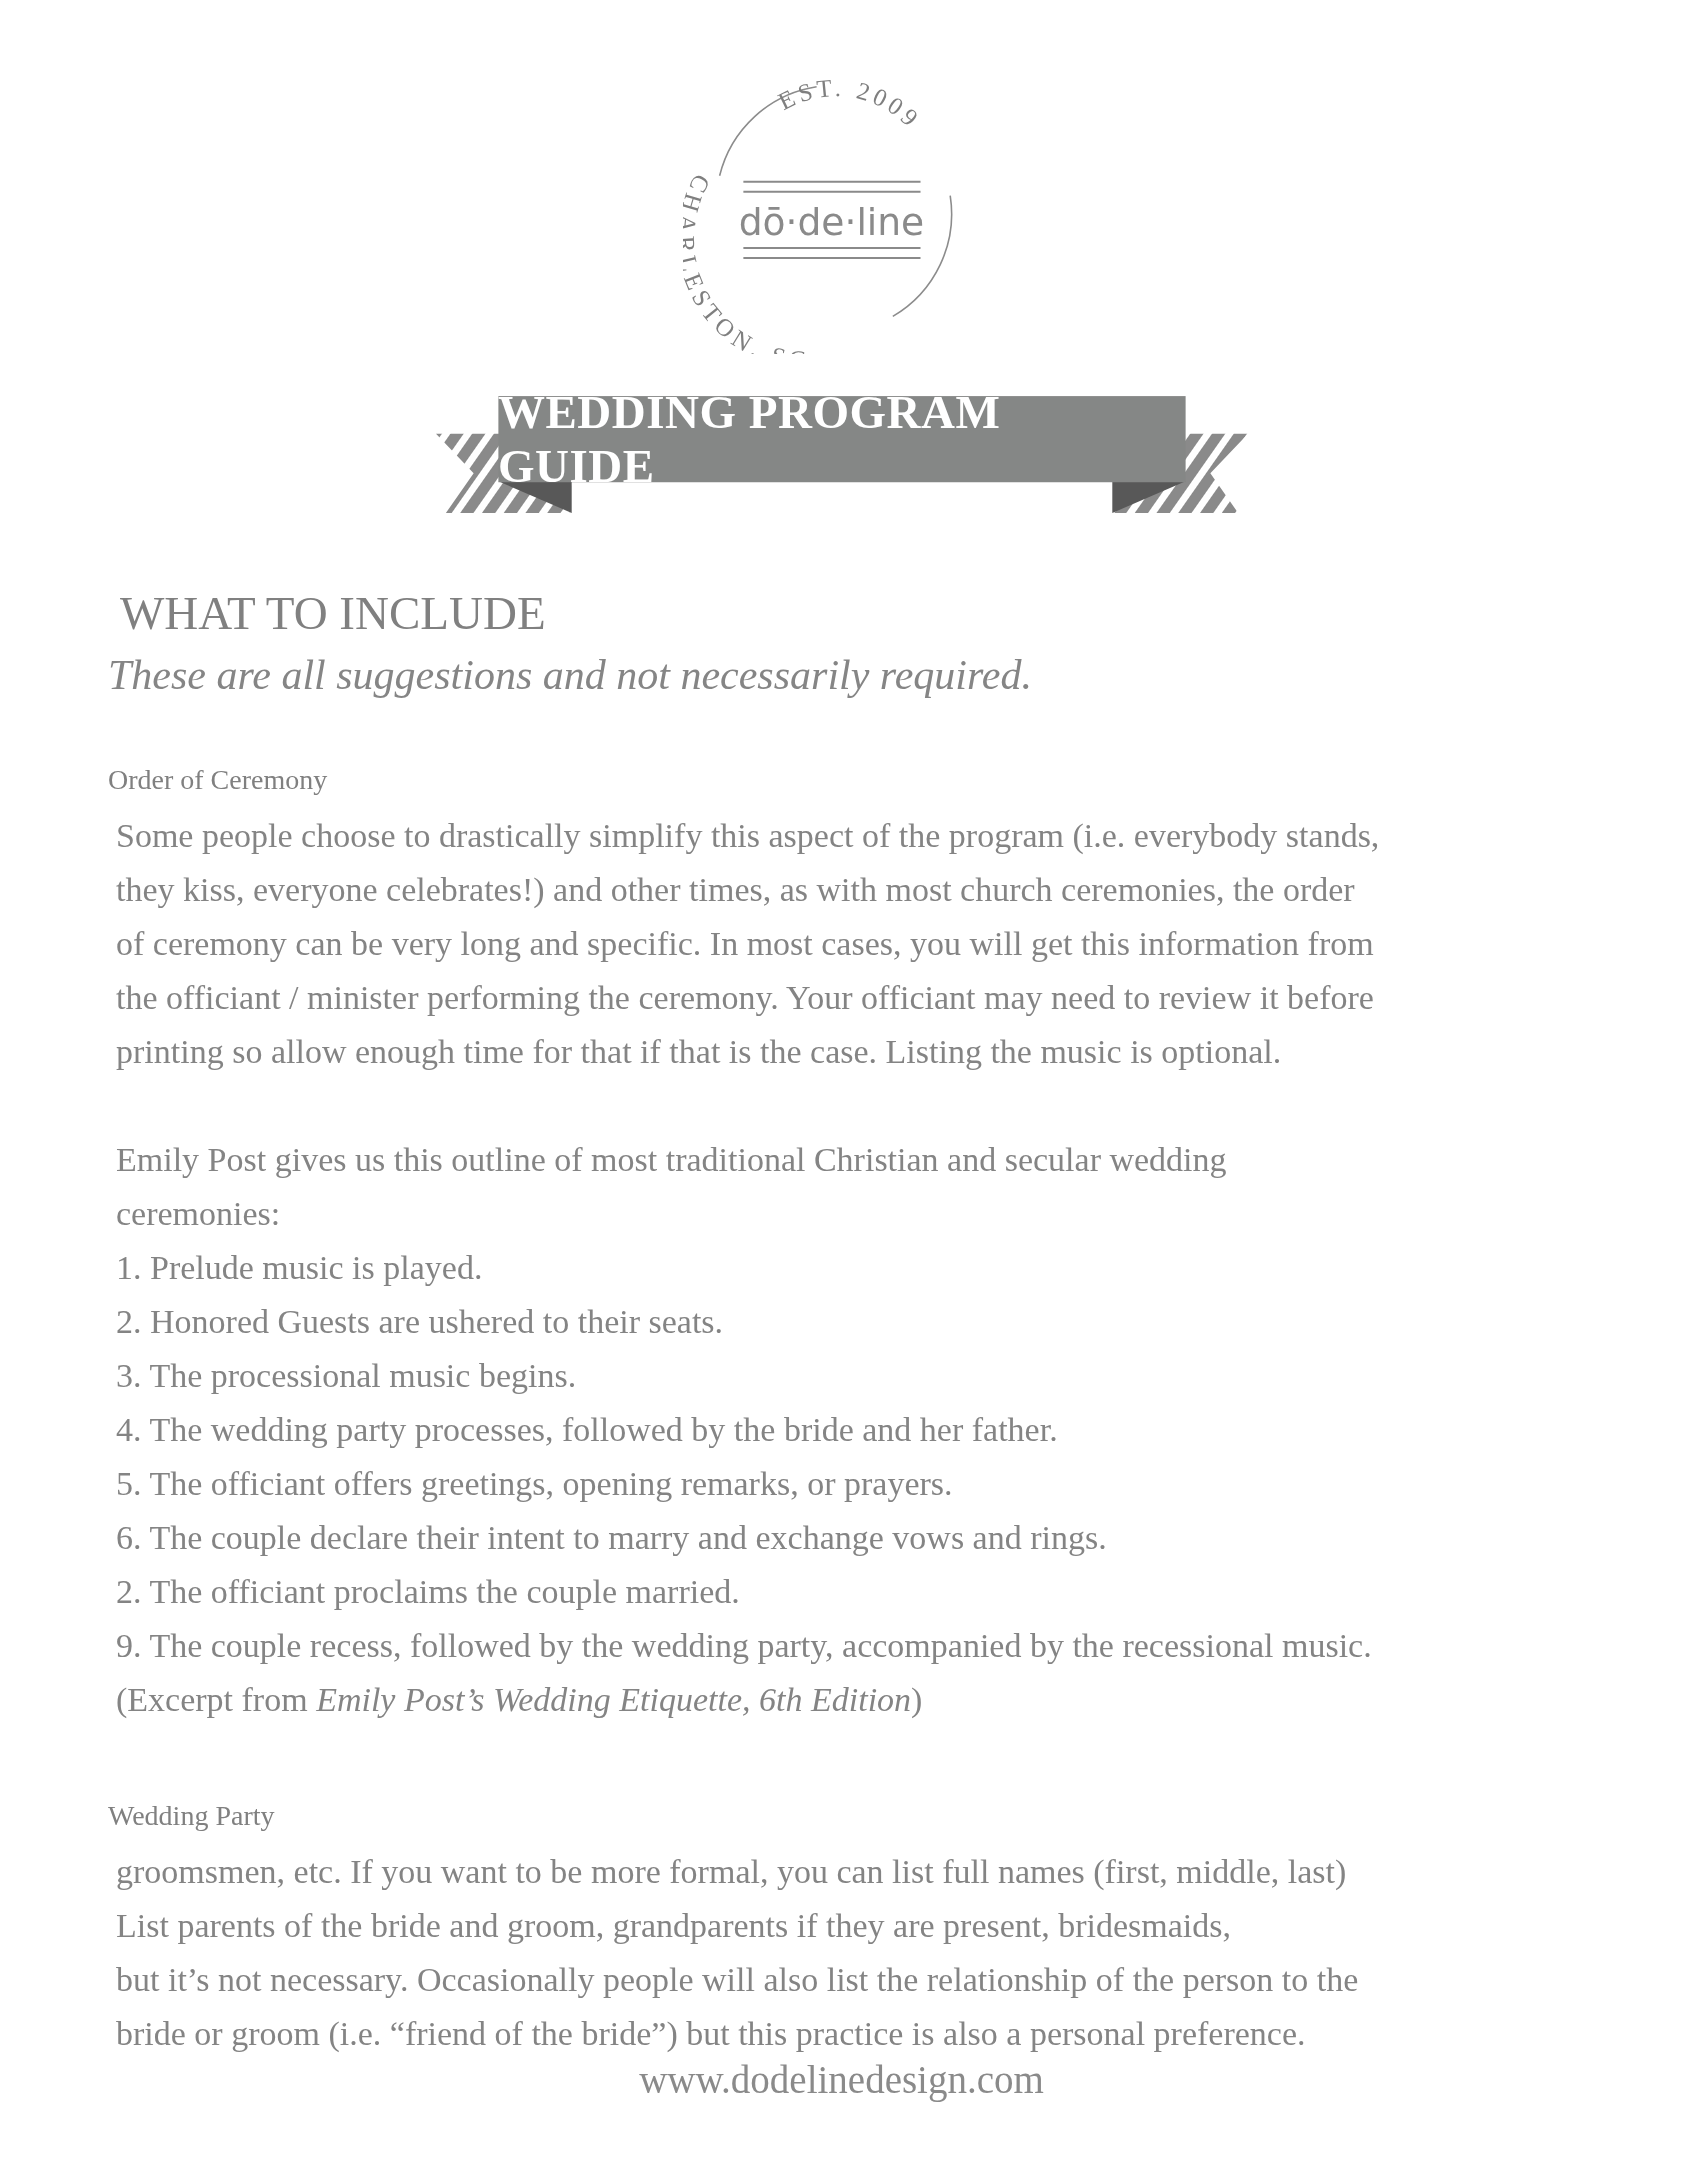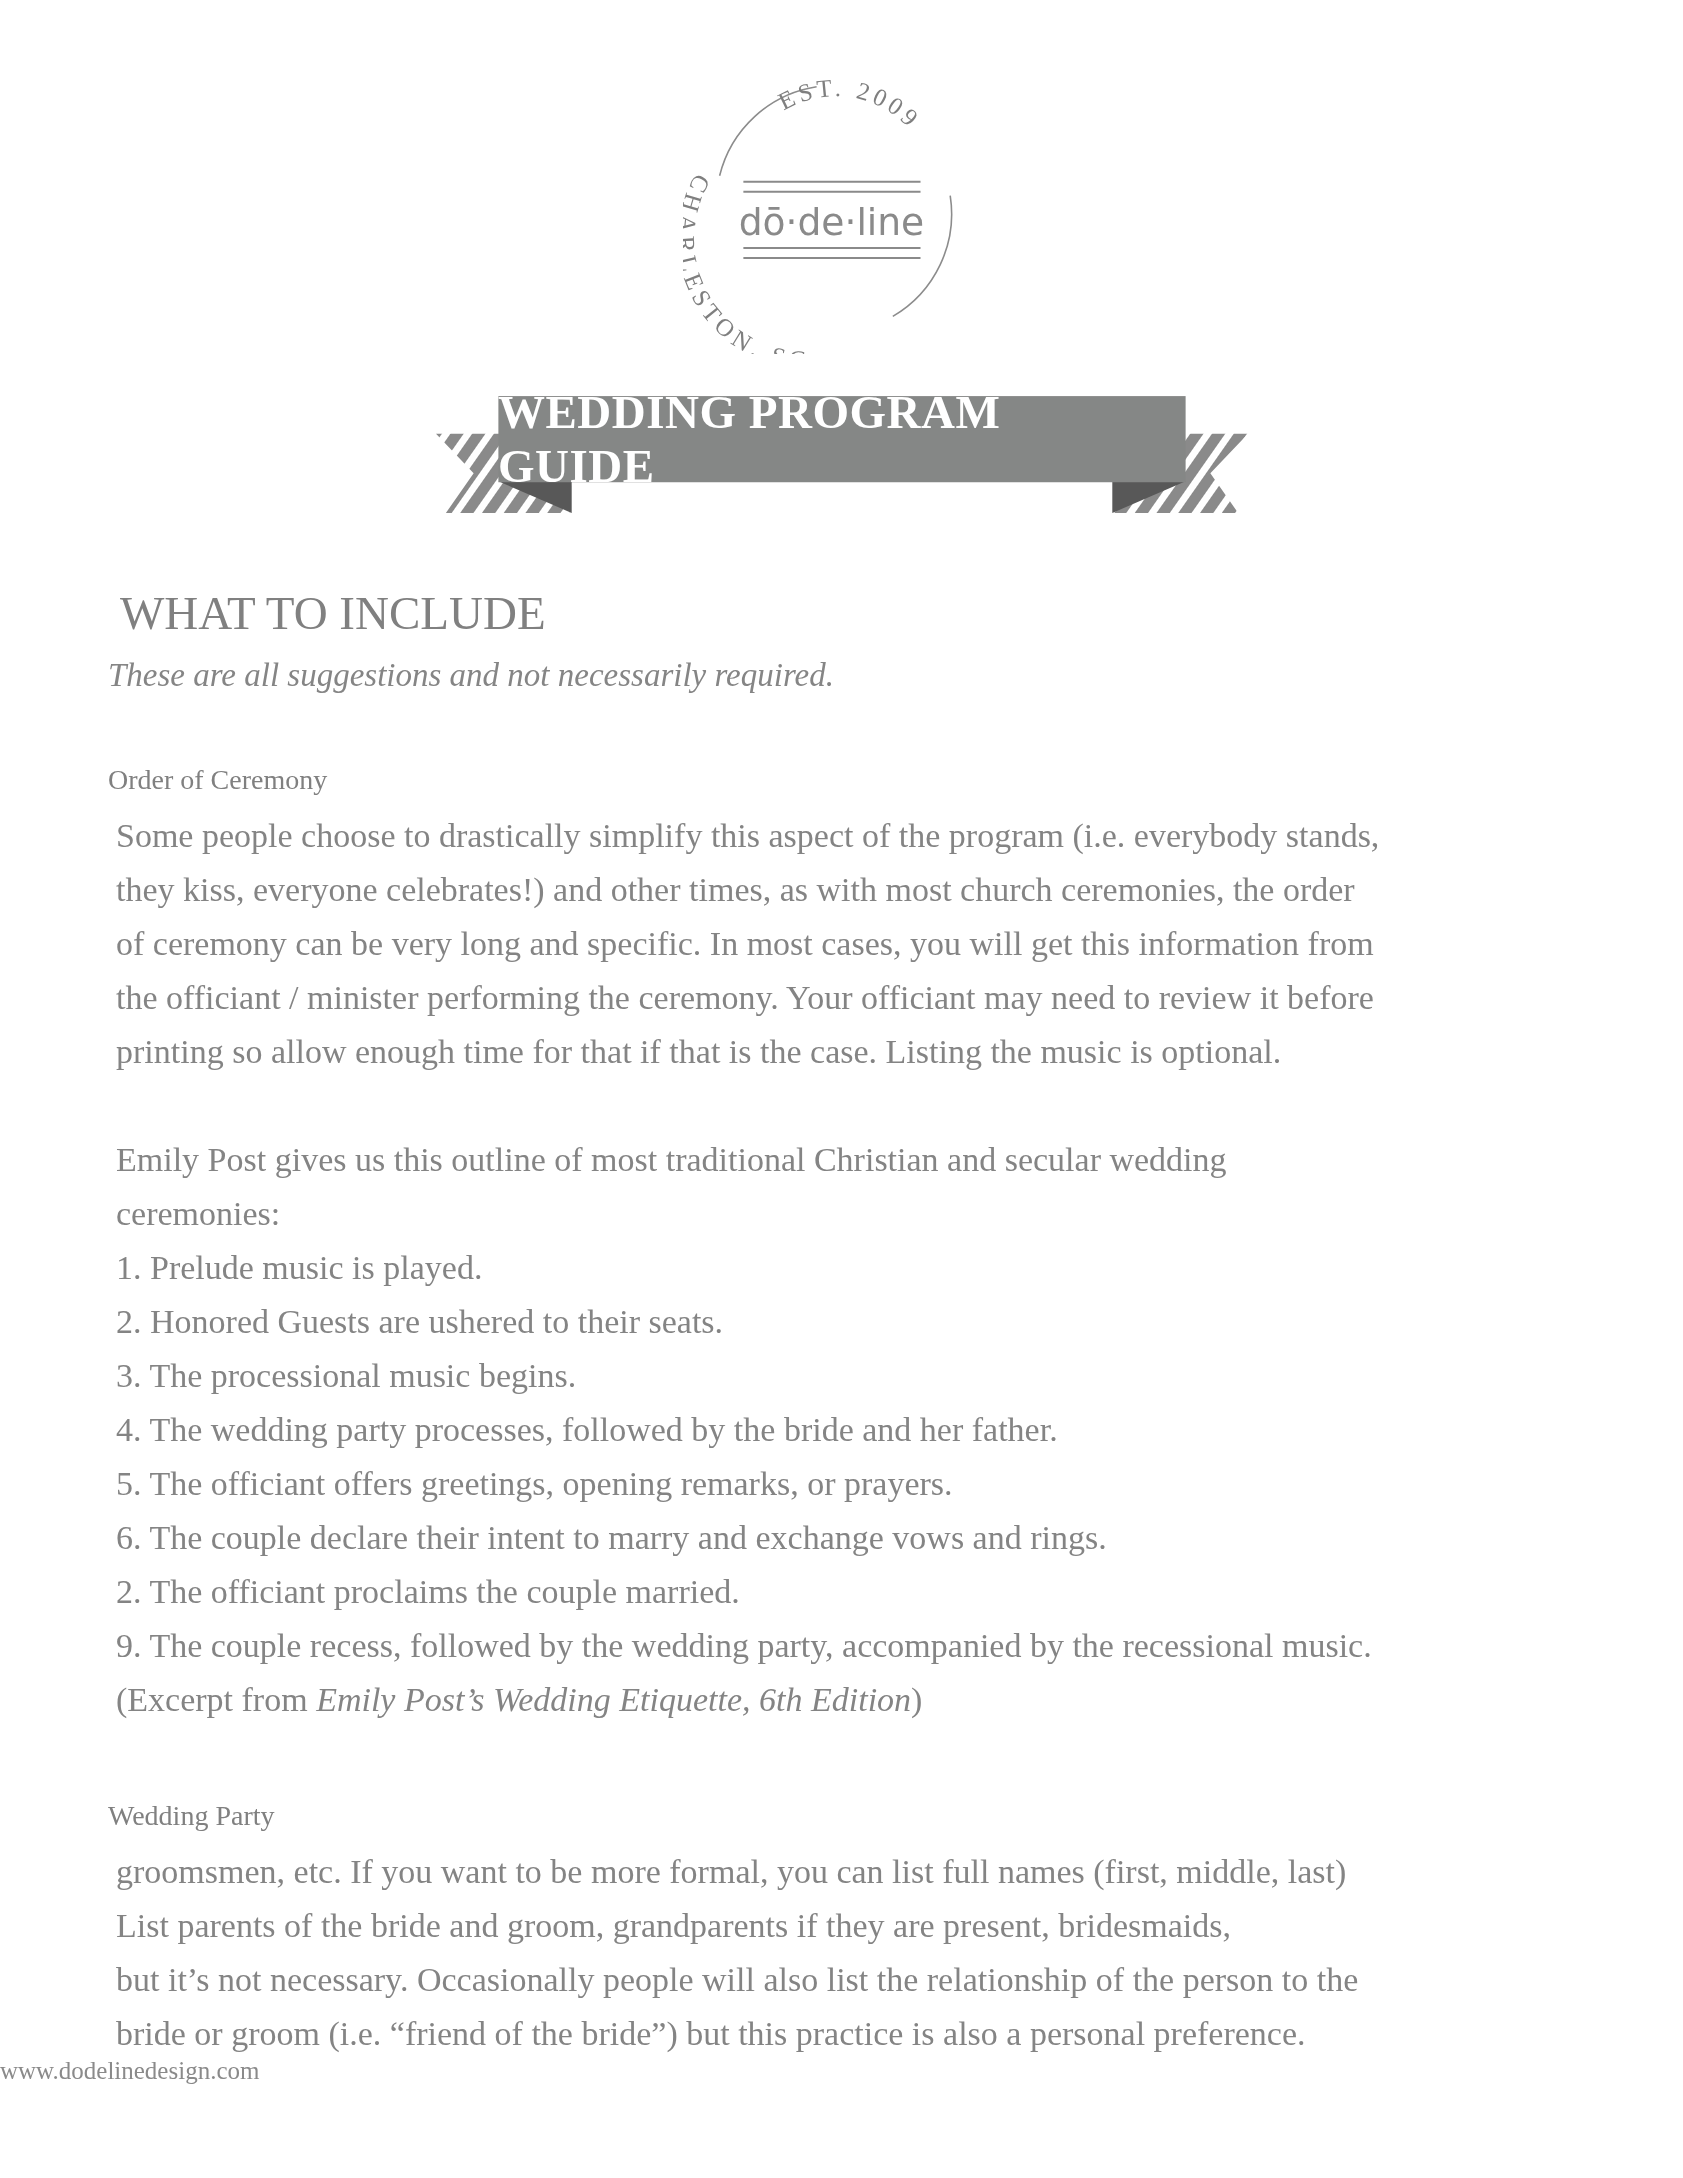--- a/index.html
+++ b/index.html
@@ -5,29 +5,29 @@
   html, body { margin:0; padding:0; background:#ffffff; }
   body { width:1683px; height:2178px; position:relative; overflow:hidden;
          font-family:"DejaVu Serif", "Liberation Serif", serif; color:#7d7d7d; }
   .logo { position:absolute; left:683px; top:57px; width:287px; height:297px; }
   .banner { position:absolute; left:436px; top:392px; width:812px; height:129px; }
   .banner-text { position:absolute; left:498px; top:396px; width:671px; height:85px;
      display:flex; align-items:center; justify-content:center;
      color:#ffffff; font-family:"Liberation Serif", serif; font-size:47px; letter-spacing:0.5px;font-weight:bold; }
   .content { position:absolute; left:108px; top:574px; width:1485px; }
   .h1 { font-family:"Liberation Serif", serif; font-size:47px; line-height:55px; color:#808080; margin:12px; font-weight:normal; }
-  .sub { font-family:"Liberation Serif", serif; font-style:italic; font-size:33px; line-height:44px; color:#858585; margin:0; }
+  .sub { font-family:"Liberation Serif", serif; font-style:italic; font-size:42px; line-height:44px; color:#858585; margin:0; }
   .h2 { font-family:"Liberation Serif", serif; font-size:28px; line-height:51px; color:#808080; margin:0; font-weight:normal; }
   .p { font-family:"Liberation Serif", serif; font-size:34px; line-height:46px; color:#848484; margin:8px; }
   .gap1 { height:57px; }
   .gap2 { height:46px; }
   .gap3 { height:59px; }
   em { font-style:italic; }
-  .footer { position:absolute; left:0; width:1683px; top:2057px; text-align:left;
-     font-family:"Liberation Serif", serif; font-size:25px; color:#8a8a8a; }
+  .footer { position:absolute; left:0; width:1683px; top:2057px; text-align:center;
+     font-family:"Liberation Serif", serif; font-size:39px; color:#8a8a8a; }
 </style>
 </head>
 <body>
 
 <svg class="logo" viewBox="0 0 290 300">
   <defs>
     <path id="arcTop" d="M 55,150 A 100,100 0 0 1 250,110"></path>
     <path id="arcBot" d="M 18,110 A 128,128 0 0 0 232,258"></path>
   </defs>
 

